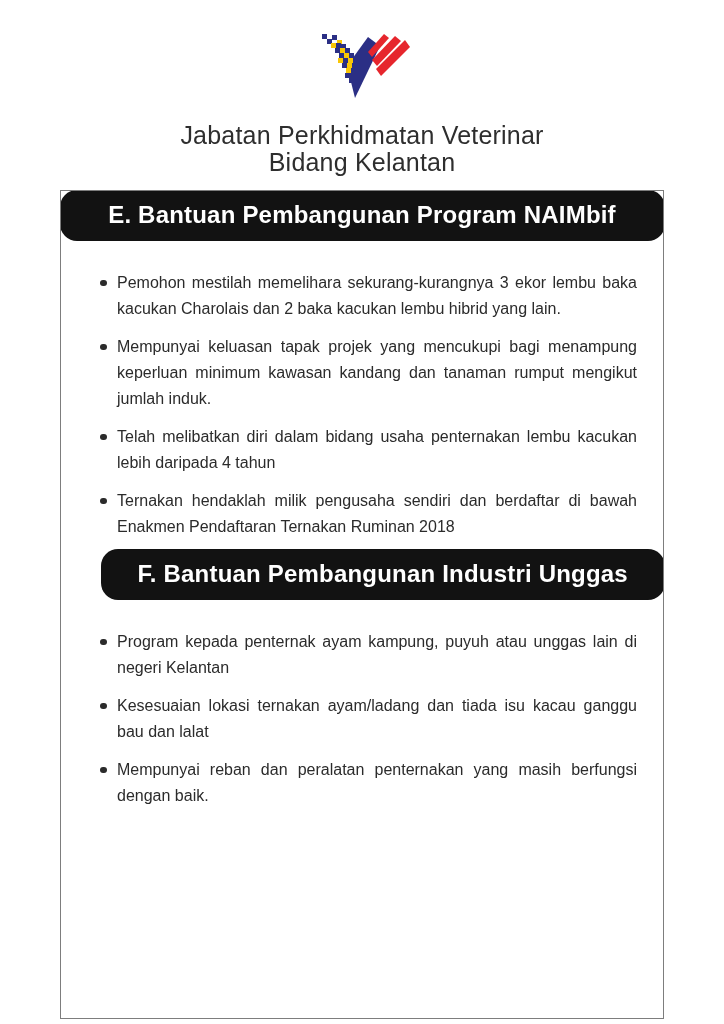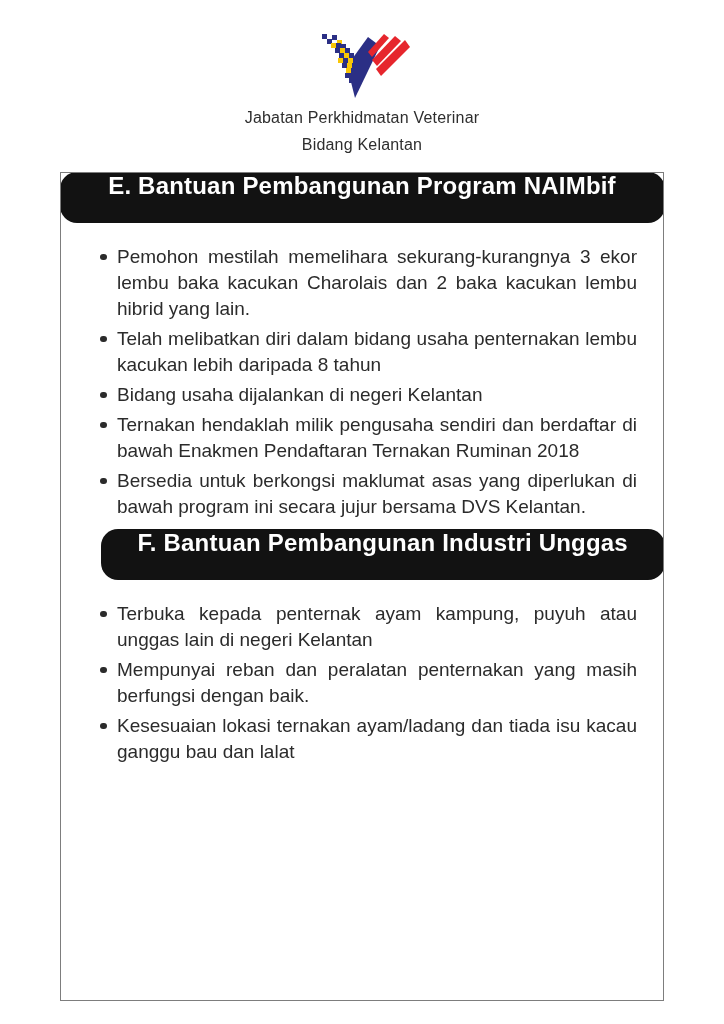--- a/index.html
+++ b/index.html
@@ -10,65 +10,65 @@
     font-family: "Liberation Sans", sans-serif;
     -webkit-font-smoothing: antialiased;
   }
   .page { width: 724px; height: 1024px; position: relative; background: #ffffff; }
 
   .logo-wrap { display: flex; justify-content: center; padding-top: 30px; }
   .logo-wrap svg { display: block; }
 
   .org-name {
     text-align: center;
-    font-size: 16px;
+    font-size: 25px;
     line-height: 27px;
     color: #2e2e2e;
-    margin-top: 2px;
+    margin-top: 20px;
     letter-spacing: 0.2px;
   }
 
   .card {
     width: 604px; height: 829px;
     margin: 14px auto 0;
     border: 1.5px solid #7d7d7d;
     box-sizing: border-box;
     background: #ffffff;
     overflow: hidden;
     position: relative;
   }
 
   .banner {
     height: 51px;
     background: #121212;
     border-radius: 17px;
     margin: -1.5px -1.5px 0 -1.5px;
-    display: flex; justify-content: center;
+    display: flex; align-items: center; justify-content: center;
   }
   .banner .banner-title {
     color: #ffffff;
     font-size: 24px;
     font-weight: 700;
     letter-spacing: 0.2px;
     white-space: nowrap;
   }
   .banner-f { margin-top: 9px; margin-left: 40px; }
 
   ul.bullets {
     list-style: none;
     margin: 0;
     padding: 17px 26px 0 56px;
   }
   ul.bullets li {
     position: relative;
-    font-size: 19px;
+    font-size: 16px;
     line-height: 26px;
     color: #2b2b2b;
     text-align: justify;
-    margin: 4px 0 1px 0;
+    margin: 12px 0 1px 0;
   }
   ul.bullets li::before {
     content: "";
     position: absolute;
     left: -17px; top: 10px;
     width: 6.5px; height: 6.5px;
     border-radius: 50%;
     background: #2b2b2b;
   }
 </style>
@@ -122,30 +122,29 @@
   </div>
 
   <div class="card">
 
     <div class="banner">
       <span class="banner-title">E. Bantuan Pembangunan Program NAIMbif</span>
     </div>
 
     <ul class="bullets">
       <li>Pemohon mestilah memelihara sekurang-kurangnya 3 ekor lembu baka kacukan Charolais dan 2 baka kacukan lembu hibrid yang lain.</li>
-      <li>Telah melibatkan diri dalam bidang usaha penternakan lembu kacukan lebih daripada 8 tahun</li>
-      <li>Bidang usaha dijalankan di negeri Kelantan</li>
+      <li>Mempunyai keluasan tapak projek yang mencukupi bagi menampung keperluan minimum kawasan kandang dan tanaman rumput mengikut jumlah induk.</li>
+      <li>Telah melibatkan diri dalam bidang usaha penternakan lembu kacukan lebih daripada 4 tahun</li>
       <li>Ternakan hendaklah milik pengusaha sendiri dan berdaftar di bawah Enakmen Pendaftaran Ternakan Ruminan 2018</li>
-      <li>Bersedia untuk berkongsi maklumat asas yang diperlukan di bawah program ini secara jujur bersama DVS Kelantan.</li>
     </ul>
 
     <div class="banner banner-f">
       <span class="banner-title">F. Bantuan Pembangunan Industri Unggas</span>
     </div>
 
     <ul class="bullets">
-      <li>Terbuka kepada penternak ayam kampung, puyuh atau unggas lain di negeri Kelantan</li>
+      <li>Program kepada penternak ayam kampung, puyuh atau unggas lain di negeri Kelantan</li>
+      <li>Kesesuaian lokasi ternakan ayam/ladang dan tiada isu kacau ganggu bau dan lalat</li>
       <li>Mempunyai reban dan peralatan penternakan yang masih berfungsi dengan baik.</li>
-      <li>Kesesuaian lokasi ternakan ayam/ladang dan tiada isu kacau ganggu bau dan lalat</li>
     </ul>
 
   </div>
 </div>
 
 </body></html>

